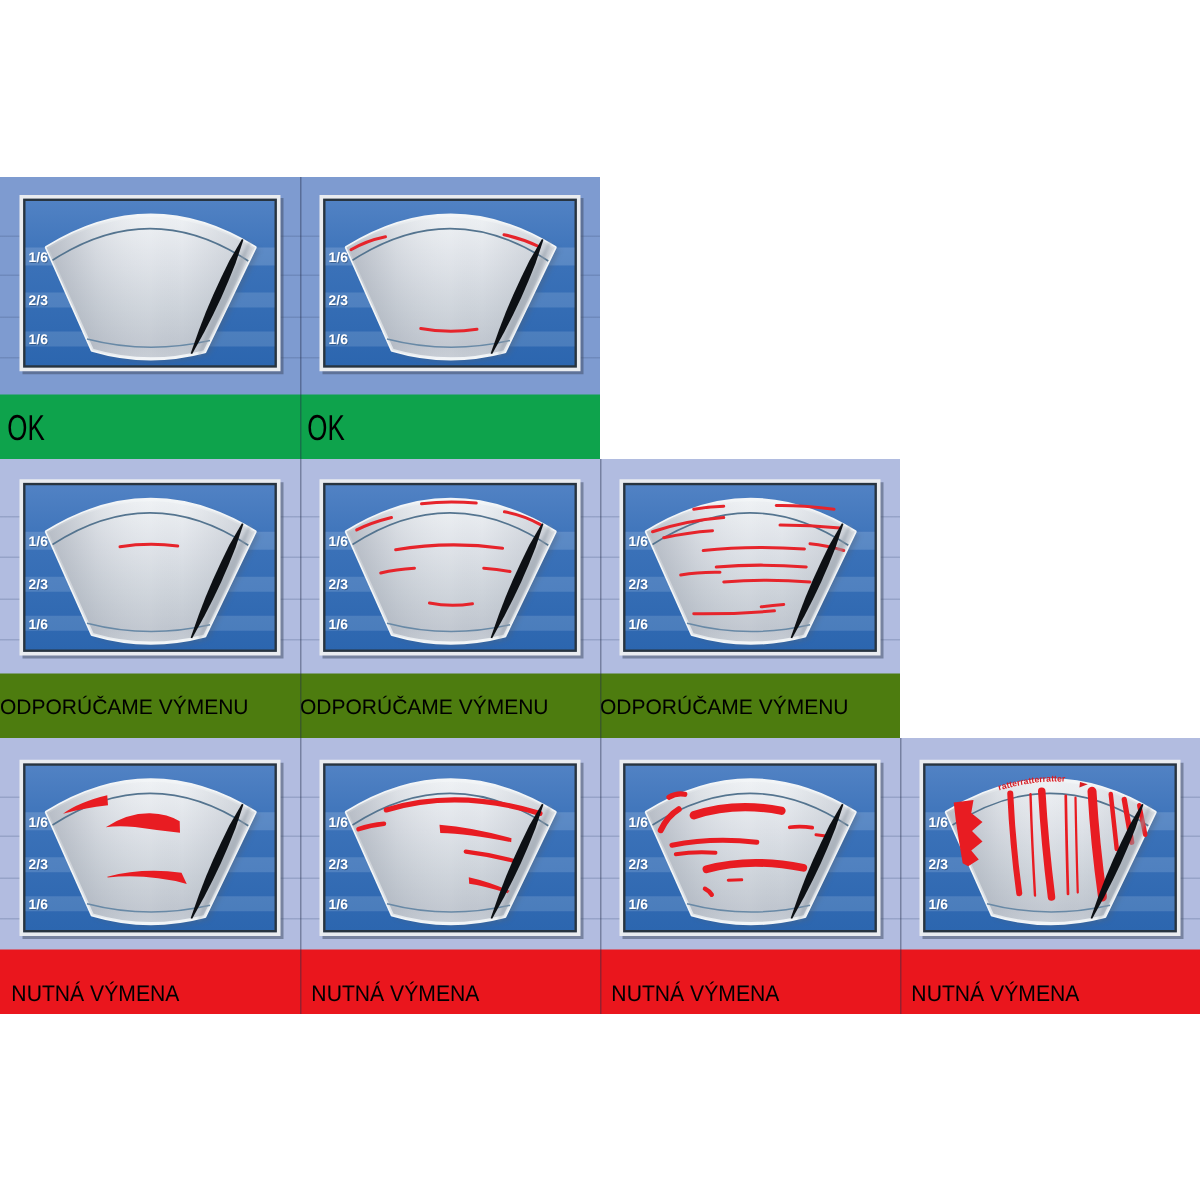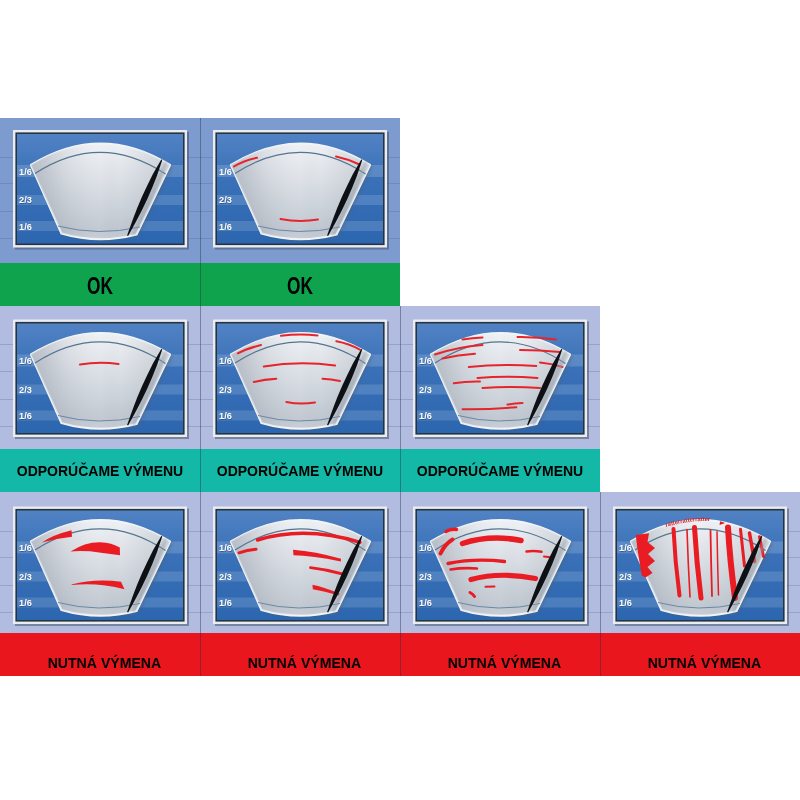--- a/index.html
+++ b/index.html
@@ -7,25 +7,25 @@
 .t{position:absolute;width:200px;overflow:hidden}
 .r1{background:linear-gradient(rgba(60,80,125,0) 0,rgba(60,80,125,0) 100%),#7e9bd0}
 .r2{background:#b1bce0}
 .r3{background:#b2bce0}
 .t:before{content:"";position:absolute;left:0;right:0;top:0;height:100%;
 background:linear-gradient(rgba(55,75,115,.22),rgba(55,75,115,.22)) 0 38.5px/100% 1px no-repeat,
 linear-gradient(rgba(55,75,115,.22),rgba(55,75,115,.22)) 0 65px/100% 1px no-repeat,
 linear-gradient(rgba(55,75,115,.22),rgba(55,75,115,.22)) 0 93px/100% 1px no-repeat,
 linear-gradient(rgba(55,75,115,.22),rgba(55,75,115,.22)) 0 120px/100% 1px no-repeat}
 .sep{position:absolute;left:0;top:0;bottom:0;width:1px;background:rgba(35,45,75,.42);z-index:5}
-.lab{position:absolute;left:0;right:0;bottom:0;height:43px;display:flex;align-items:center;justify-content:center;font-weight:bold;color:#000;z-index:2}
+.lab{position:absolute;left:0;right:0;bottom:0;height:43px;display:flex;align-items:center;justify-content:flex-start;font-weight:normal;color:#000;z-index:2}
 .g{background:#0ea34c;font-size:24px;padding-top:4px}
 .sx1{display:inline-block;transform:scaleX(.72)}
 .sx2{display:inline-block;transform:translateX(4px) scaleX(.94)}
-.y{background:#14b8a6;font-size:14px}
+.y{background:#4d7c0f;font-size:14px}
 .rr{background:#ea161d;font-size:15px;letter-spacing:0;padding-top:16px}
 .t svg{position:absolute;left:0;top:0}
 .bl{font:bold 9.3px "Liberation Sans",sans-serif;fill:#fff}
 .bs{font:bold 9.3px "Liberation Sans",sans-serif;fill:#1e3a5f;opacity:.5}
 </style></head><body>
 <svg width="0" height="0" style="position:absolute">
     <defs>
 <linearGradient id="bg1" x1="0" y1="0" x2="0" y2="1">
 <stop offset="0" stop-color="#5182c4"></stop>
         <stop offset="0.4" stop-color="#3a71b8"></stop>

